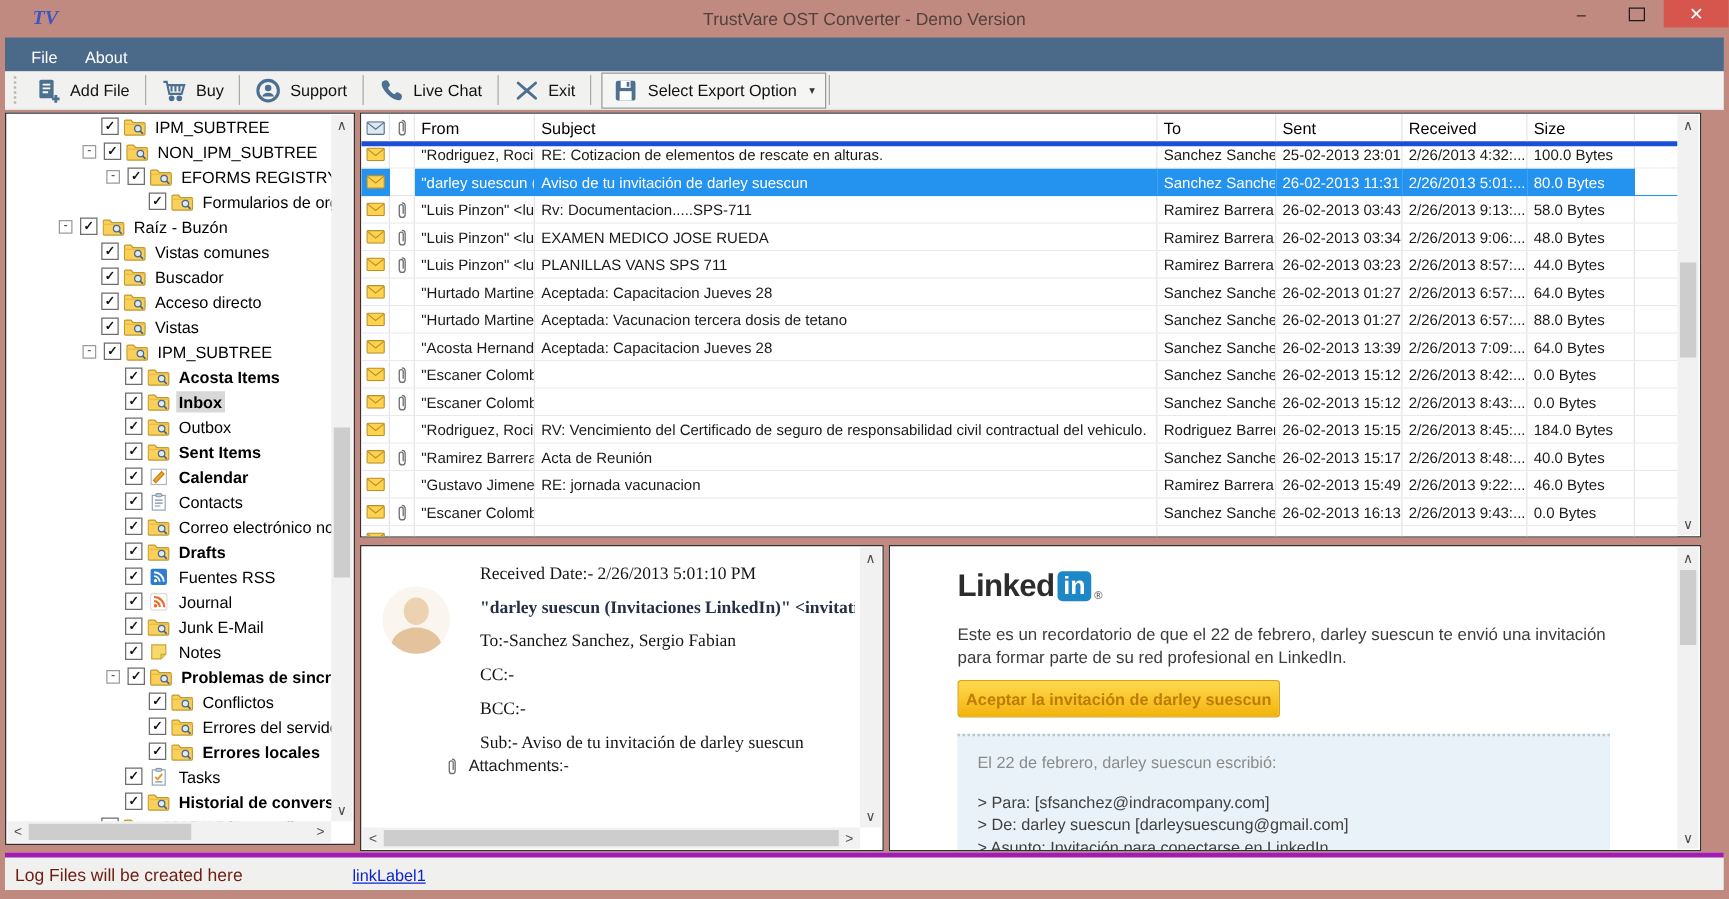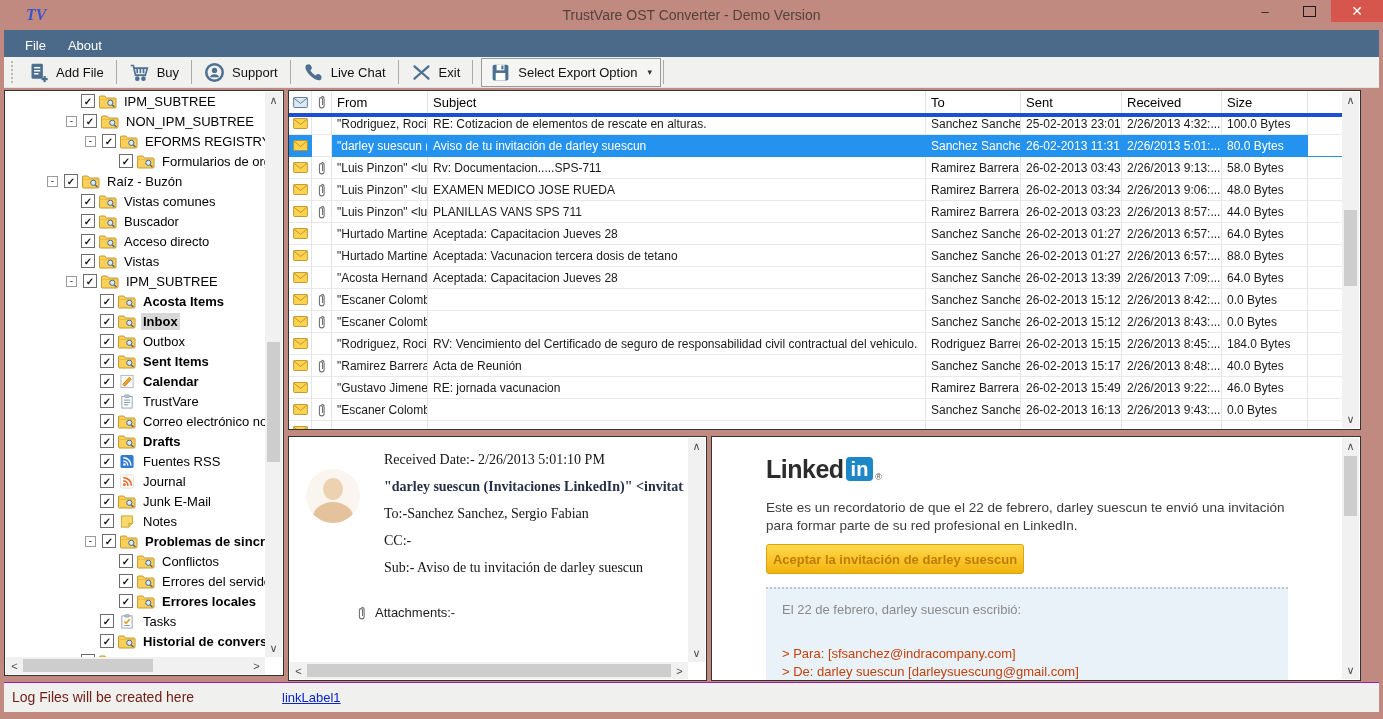--- a/index.html
+++ b/index.html
@@ -72,24 +72,24 @@
   .pv-attach{position:absolute;left:68px;top:168px;display:flex;align-items:center;gap:9px;font-size:13px;color:#1c1c1c}
   
   .li-logo{position:absolute;left:54px;top:18px;color:#2c2c2c}
   .linked{font-size:25px;font-weight:700;letter-spacing:-0.5px}
   .inbadge{display:inline-block;background:#1d87c8;color:#fff;font-weight:700;font-size:20px;line-height:24px;padding:0 5px;border-radius:4px;margin-left:2px;vertical-align:2px}
   .regmark{font-size:9px;color:#444;vertical-align:-2px;margin-left:2px}
   .li-intro{position:absolute;left:54px;top:62px;width:545px;font-size:13.5px;color:#3c3c3c;line-height:18px}
   .li-btn{position:absolute;left:54px;top:107px;width:258px;height:30px;background:linear-gradient(#fed94d,#f3b30d);border:1px solid #d9a50a;border-radius:3px;color:#bf7c05;font-weight:700;font-size:13px;display:flex;align-items:center;justify-content:center;box-sizing:border-box}
   .li-quote{position:absolute;left:54px;top:150px;width:522px;height:220px;background:#e9f2f8;border-top:2px dotted #b9c6cf;padding:13px 16px;font-size:13px;box-sizing:border-box}
   .q-intro{color:#8a8a8a}
-  .q-lines{margin-top:28px;color:#c2410c}
+  .q-lines{margin-top:16px;color:#404040}
   .q-line{line-height:18px}
   
-  #statusbar{position:absolute;left:4px;top:682px;width:1375px;height:30px;background:#f0f0ef;border-top:1px solid #a21caf;box-sizing:border-box}
+  #statusbar{position:absolute;left:4px;top:682px;width:1375px;height:30px;background:#f0f0ef;border-top:4px solid #a21caf;box-sizing:border-box}
   .status-text{position:absolute;left:8px;top:6px;font-size:14px;color:#6e1d12}
   .status-link{position:absolute;left:278px;top:7px;font-size:13px;color:#0b24cc;text-decoration:underline;cursor:pointer}
 </style>
 </head>
 <body>
 
 <div class="titlebar">
   <span class="app-logo">TV</span>
   <span class="win-title">TrustVare OST Converter - Demo Version</span>
   <div class="winbtns">
@@ -390,21 +390,21 @@
           <svg viewBox="0 0 16 16">
             <rect x="2.5" y="2.5" width="11" height="12.5" fill="#fff" stroke="#93a2b2"></rect>
             <rect x="5.5" y="1" width="5" height="2.6" rx="1" fill="#c7d3df" stroke="#8a97a5"></rect>
             <g stroke="#7d8da0">
               <line x1="4.7" y1="6.5" x2="11.3" y2="6.5"></line>
               <line x1="4.7" y1="9" x2="11.3" y2="9"></line>
               <line x1="4.7" y1="11.5" x2="9.5" y2="11.5"></line>
             </g>
           </svg>
         </span>
-        <span class="tlabel">TrustVare</span>
+        <span class="tlabel">Contacts</span>
       </div>
       <div class="tree-row" style="top: 320px; padding-left: 80px;">
         <span class="exp"></span>
         <span class="cb">✓</span>
         <span class="icn tree-icn">
           <svg viewBox="0 0 18 14">
             <path d="M.5 2.5a1 1 0 0 1 1-1h4.3l1.6 2h8.6a1 1 0 0 1 1 1v8a1 1 0 0 1-1 1H1.5a1 1 0 0 1-1-1z" fill="#fbd05a" stroke="#c09a33"></path>
             <path d="M.5 5h17" stroke="#e8bc45"></path>
             <circle cx="11.3" cy="8.3" r="2.6" fill="#dcebf7" stroke="#4a688a"></circle>
             <line x1="13.2" y1="10.4" x2="15.4" y2="12.6" stroke="#4a688a" stroke-width="1.4"></line>
@@ -937,20 +937,21 @@
   </div>
 </div>
 
 <div class="panel" id="previewPanel">
   <div class="avatar"></div>
   <div class="pv-lines">
       <div class="pv-line">Received Date:- 2/26/2013 5:01:10 PM</div>
       <div class="pv-line from">"darley suescun (Invitaciones LinkedIn)" &lt;invitations@li</div>
       <div class="pv-line">To:-Sanchez Sanchez, Sergio Fabian</div>
       <div class="pv-line">CC:-</div>
+      <div class="pv-line">BCC:-</div>
       <div class="pv-line">Sub:- Aviso de tu invitación de darley suescun</div>
     </div>
   <div class="pv-attach">
     <span class="icn" id="pvClip">
         <svg viewBox="0 0 10 16" width="9" height="14" fill="none" stroke="#6d6d6d" stroke-width="1.2">
           <path d="M5 1.5c1.8 0 3 1.2 3 3v7.5c0 1.6-1.2 2.7-2.7 2.7S2.6 13.6 2.6 12V4.8c0-1 .8-1.8 1.8-1.8s1.8.8 1.8 1.8v6.7"></path>
         </svg>
       </span>
     <span>Attachments:-</span>
   </div>

